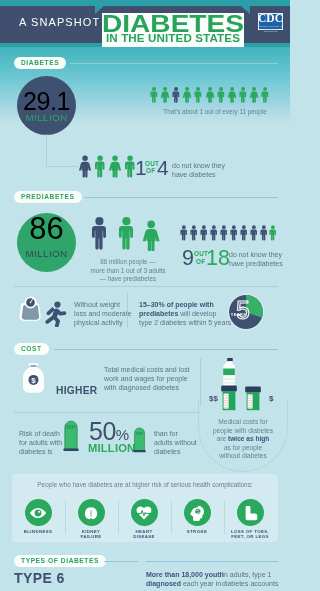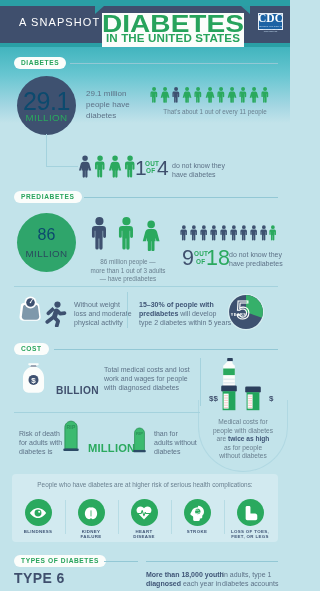--- a/index.html
+++ b/index.html
@@ -28,21 +28,21 @@
   .cdc-txt { position:absolute; left:258px; top:12.2px; width:25px; text-align:center; color:#fff;
              font-family:"Liberation Serif", serif; font-size:11.5px; font-weight:700; }
   .cdc-sub { position:absolute; left:257px; top:25px; width:27px; text-align:center; color:#b9d2e8;
              font-size:2.1px; line-height:2.6px; }
   .seclabel { position:absolute; height:12px; background:#fbfdfb; border-radius:6px;
               line-height:12.5px; text-align:center; padding:0 7px;
               font-size:6.6px; font-weight:700; letter-spacing:.6px; color:#28a45c; white-space:nowrap; }
   .secline { position:absolute; height:1px; background:#93c8d5; }
   svg.ico { display:block; position:absolute; }
   .statcircle { position:absolute; border-radius:50%; }
-  .statnum { position:absolute; text-align:center; color:#0c4a6e; font-weight:300; }
+  .statnum { position:absolute; text-align:center; color:#000000; font-weight:300; }
   .statunit { position:absolute; text-align:center; font-weight:400; }
   .bigdigit { position:absolute; color:#3f4f6d; font-weight:300; }
   .outof { position:absolute; color:#3f4f6d; font-weight:700; font-size:6.4px; line-height:6.6px; letter-spacing:.2px; }
   .grn { color:#2aa95e; }
   .body-txt { position:absolute; color:#5d7287; font-size:7.0px; line-height:9.2px; white-space:nowrap; }
   .cap { position:absolute; color:#6a8090; font-size:6.3px; line-height:8px; text-align:center; }
   .grn2 { color:#2aa95e; }
   .clocknum { position:absolute; text-align:center; color:transparent; font-size:25px; line-height:25px; font-weight:400;
               -webkit-text-stroke:1.1px #fbfdfb; }
   .clocklbl { position:absolute; text-align:center; color:#fbfdfb; font-size:3.8px; font-weight:700; letter-spacing:.5px; }
@@ -82,21 +82,20 @@
   <div class="ttl1">DIABETES</div>
   <div class="ttl2">IN THE UNITED STATES</div>
   <div class="cdc"></div>
   <div class="cdc-txt">CDC</div>
   <div class="cdc-sub">CENTERS FOR DISEASE CONTROL AND PREVENTION</div>
   <div class="seclabel" style="left:14px;top:57px">DIABETES</div>
   <div class="secline" style="left:70px;top:63px;width:208px"></div>
   <div class="statcircle" style="left:17px;top:76px;width:59px;height:59px;background:#3e5170"></div>
   <div class="statnum" style="left:17px;top:89px;width:59px;font-size:25px;line-height:25px;letter-spacing:-0.4px">29.1</div>
   <div class="statunit" style="left:17px;top:113px;width:59px;font-size:9.8px;line-height:9.8px;color:#2aa95e;letter-spacing:0.4px">MILLION</div>
-  <div class="body-txt stat-txt" style="left:86px;top:88px;width:60px"><span>29.1 million</span><br><span>people have</span><br><span>diabetes</span></div>
   <svg class="ico" style="left:149.00px;top:85.00px" width="10.14" height="19.50" viewBox="-1 0 22 35">
       <path d="M10 0.7a4.3 4.3 0 1 1 0 8.6 4.3 4.3 0 0 1 0-8.6ZM6.6 10.2h6.8a3.5 3.5 0 0 1 3.5 3.5v7.6a1.5 1.5 0 0 1-3 0v-6.1h-.5v7.9h-.1v10.3a1.75 1.75 0 0 1-3.5 0V23.3h-.6v9.9a1.75 1.75 0 0 1-3.5 0V22.9H5.6v-7.9h-.5v6.1a1.5 1.5 0 0 1-3 0v-7.6a3.5 3.5 0 0 1 3.5-3.5Z" fill="#2aa95e"></path>
     </svg>
   <svg class="ico" style="left:160.10px;top:85.00px" width="10.14" height="19.50" viewBox="-1 0 22 35">
       <path d="M10 0.7a4.3 4.3 0 1 1 0 8.6 4.3 4.3 0 0 1 0-8.6ZM7.4 10.3h5.2c1.9 0 3.5 1.3 4.0 3.1l2.9 10.6h-3.5l-1.1-4.1v4.1h-1.1v9.5a1.8 1.8 0 0 1-3.6 0v-9.5h-.4v9.5a1.8 1.8 0 0 1-3.6 0v-9.5H5.1v-4.1L4.0 24H.5l2.9-10.6c.5-1.8 2.1-3.1 4.0-3.1Z" fill="#2aa95e"></path>
     </svg>
   <svg class="ico" style="left:171.20px;top:85.00px" width="10.14" height="19.50" viewBox="-1 0 22 35">
       <path d="M10 0.7a4.3 4.3 0 1 1 0 8.6 4.3 4.3 0 0 1 0-8.6ZM6.6 10.2h6.8a3.5 3.5 0 0 1 3.5 3.5v7.6a1.5 1.5 0 0 1-3 0v-6.1h-.5v7.9h-.1v10.3a1.75 1.75 0 0 1-3.5 0V23.3h-.6v9.9a1.75 1.75 0 0 1-3.5 0V22.9H5.6v-7.9h-.5v6.1a1.5 1.5 0 0 1-3 0v-7.6a3.5 3.5 0 0 1 3.5-3.5Z" fill="#3e5170"></path>
     </svg>
   <svg class="ico" style="left:182.30px;top:85.00px" width="10.14" height="19.50" viewBox="-1 0 22 35">
@@ -139,21 +138,21 @@
       <path d="M10 0.7a4.3 4.3 0 1 1 0 8.6 4.3 4.3 0 0 1 0-8.6ZM6.6 10.2h6.8a3.5 3.5 0 0 1 3.5 3.5v7.6a1.5 1.5 0 0 1-3 0v-6.1h-.5v7.9h-.1v10.3a1.75 1.75 0 0 1-3.5 0V23.3h-.6v9.9a1.75 1.75 0 0 1-3.5 0V22.9H5.6v-7.9h-.5v6.1a1.5 1.5 0 0 1-3 0v-7.6a3.5 3.5 0 0 1 3.5-3.5Z" fill="#2aa95e"></path>
     </svg>
   <div class="bigdigit" style="left:135px;top:157px;font-size:21px;line-height:21px">1</div>
   <div class="outof grn" style="left:145px;top:161px">OUT</div>
   <div class="outof grn" style="left:146px;top:168px">OF</div>
   <div class="bigdigit" style="left:157px;top:157px;font-size:21px;line-height:21px">4</div>
   <div class="body-txt" style="left:172px;top:161px;width:72px"><span>do not know they</span><br><span>have diabetes</span></div>
   <div class="seclabel" style="left:14px;top:191px">PREDIABETES</div>
   <div class="secline" style="left:84px;top:197px;width:194px"></div>
   <div class="statcircle" style="left:17px;top:213px;width:59px;height:59px;background:#2fa56b"></div>
-  <div class="statnum" style="left:17px;top:222px;width:59px;font-size:16px;line-height:25px">86</div>
+  <div class="statnum" style="left:17px;top:216px;width:59px;font-size:31px;line-height:25px">86</div>
   <div class="statunit" style="left:17px;top:249px;width:59px;font-size:9.8px;line-height:9.8px;color:#2a4a5e;letter-spacing:0.4px">MILLION</div>
   <svg class="ico" style="left:89.00px;top:215.00px" width="20.88" height="36.00" viewBox="-1 0 22 35">
       <path d="M10 0.7a4.3 4.3 0 1 1 0 8.6 4.3 4.3 0 0 1 0-8.6ZM6.6 10.2h6.8a3.5 3.5 0 0 1 3.5 3.5v7.6a1.5 1.5 0 0 1-3 0v-6.1h-.5v7.9h-.1v10.3a1.75 1.75 0 0 1-3.5 0V23.3h-.6v9.9a1.75 1.75 0 0 1-3.5 0V22.9H5.6v-7.9h-.5v6.1a1.5 1.5 0 0 1-3 0v-7.6a3.5 3.5 0 0 1 3.5-3.5Z" fill="#3e5170"></path>
     </svg>
   <svg class="ico" style="left:116.00px;top:215.00px" width="20.88" height="36.00" viewBox="-1 0 22 35">
       <path d="M10 0.7a4.3 4.3 0 1 1 0 8.6 4.3 4.3 0 0 1 0-8.6ZM6.6 10.2h6.8a3.5 3.5 0 0 1 3.5 3.5v7.6a1.5 1.5 0 0 1-3 0v-6.1h-.5v7.9h-.1v10.3a1.75 1.75 0 0 1-3.5 0V23.3h-.6v9.9a1.75 1.75 0 0 1-3.5 0V22.9H5.6v-7.9h-.5v6.1a1.5 1.5 0 0 1-3 0v-7.6a3.5 3.5 0 0 1 3.5-3.5Z" fill="#2aa95e"></path>
     </svg>
   <svg class="ico" style="left:140.00px;top:220.00px" width="22.32" height="31.00" viewBox="-1 0 22 35">
       <path d="M10 0.7a4.3 4.3 0 1 1 0 8.6 4.3 4.3 0 0 1 0-8.6ZM7.4 10.3h5.2c1.9 0 3.5 1.3 4.0 3.1l2.9 10.6h-3.5l-1.1-4.1v4.1h-1.1v9.5a1.8 1.8 0 0 1-3.6 0v-9.5h-.4v9.5a1.8 1.8 0 0 1-3.6 0v-9.5H5.1v-4.1L4.0 24H.5l2.9-10.6c.5-1.8 2.1-3.1 4.0-3.1Z" fill="#2aa95e"></path>
     </svg>
@@ -219,21 +218,21 @@
   <div class="clocknum" style="left:224px;top:298px;width:38px">5</div>
   <div class="clocklbl" style="left:229px;top:313px;width:19px">YEARS</div>
   <div class="seclabel" style="left:14px;top:343px">COST</div>
   <div class="secline" style="left:54px;top:349px;width:224px"></div>
   <svg class="ico" style="left:22px;top:362px" width="23" height="31" viewBox="0 0 24 32">
       <path d="M7.5 1h9c.6 0 1 .5 1 1.1 0 .5-.3.9-.8 1l-2.3.6 1.4 1.6c4.4 2 7.2 6.3 7.2 11.2v9.8c0 3.1-2.5 5.7-5.7 5.7H6.7C3.5 32 1 29.4 1 26.3v-9.8c0-4.9 2.8-9.2 7.2-11.2l1.4-1.6-2.3-.6c-.5-.1-.8-.5-.8-1C6.5 1.5 6.9 1 7.5 1z" fill="#fbfdfb"></path>
       <path d="M8.6 4.6h6.8l-.9-1H9.5z" fill="#3e5170"></path>
       <circle cx="12" cy="18.5" r="5.2" fill="#3e5170"></circle>
       <text x="12" y="22.2" text-anchor="middle" font-family="Liberation Sans, sans-serif" font-size="8.4" font-weight="700" fill="#fbfdfb">$</text>
     </svg>
-  <div class="amountunit" style="left:56px;top:386px">BILLION</div>
+  <div class="amountunit" style="left:56px;top:386px">HIGHER</div>
   <div class="body-txt" style="left:104px;top:365px"><span>Total medical costs and lost</span><br><span>work and wages for people</span><br><span>with diagnosed diabetes</span></div>
   <div class="vr" style="left:200px;top:358px;height:48px"></div>
   <svg class="ico" style="left:218px;top:357px" width="48" height="55" viewBox="0 0 48 55">
       <rect x="9.2" y="1" width="5.6" height="3.2" rx="0.8" fill="#2b3f5c"></rect>
       <path d="M9.8 4.2h4.4l.45 2.4c.05.3.22.56.47.72l1.0.66c.45.3.72.8.72 1.34V30.5H5.2V9.3c0-.54.27-1.04.72-1.34l1.0-.66c.25-.16.42-.42.47-.72z" fill="#fbfdfb"></path>
       <rect x="5.2" y="11.5" width="11.6" height="6.6" fill="#2aa95e"></rect>
       <rect x="5.2" y="21.5" width="11.6" height="1.6" fill="#e3ecef"></rect>
       <rect x="5.2" y="25" width="11.6" height="1.6" fill="#e3ecef"></rect>
       <rect x="3.2" y="28.5" width="15.6" height="6" rx="1.3" fill="#2b3f5c"></rect>
       <rect x="4.6" y="34.2" width="12.8" height="19" fill="#22a55c"></rect>
@@ -262,20 +261,21 @@
   <div class="dollarlbl" style="left:269px;top:394px">$</div>
   <div class="arcbox"></div>
   <div class="cap2" style="left:200px;top:418px;width:86px"><span>Medical costs for</span><br><span>people with diabetes</span><br><span>are </span><b>twice as high</b><br><span>as for people</span><br><span>without diabetes</span></div>
   <div class="hr" style="left:14px;top:412px;width:186px"></div>
   <div class="body-txt" style="left:19px;top:429px"><span>Risk of death</span><br><span>for adults with</span><br><span>diabetes is</span></div>
   <svg class="ico" style="left:63.0px;top:420.0px" width="16.00" height="32.00" viewBox="0 0 16 32">
       <path d="M8 1.2c3.4 0 6.1 2.7 6.1 6.1v21.4H1.9V7.3C1.9 3.9 4.6 1.2 8 1.2Z" fill="#3cba70" stroke="#2a8f57" stroke-width="0.9"></path>
       <rect x="0.3" y="28.4" width="15.4" height="2.6" rx="1.0" fill="#2c4a66"></rect>
       <text x="8" y="9.4" text-anchor="middle" font-family="Liberation Sans, sans-serif" font-size="5.0" font-weight="700" fill="#2a8f57" letter-spacing="0.2">RIP</text>
     </svg>
+  <div class="pct" style="left:89px;top:419px"><span>50</span><span class="pctsym">%</span></div>
   <div class="pctword" style="left:88px;top:443px">MILLION</div>
   <svg class="ico" style="left:133.0px;top:427.0px" width="13.00" height="26.00" viewBox="0 0 16 32">
       <path d="M8 1.2c3.4 0 6.1 2.7 6.1 6.1v21.4H1.9V7.3C1.9 3.9 4.6 1.2 8 1.2Z" fill="#3cba70" stroke="#2a8f57" stroke-width="0.9"></path>
       <rect x="0.3" y="28.4" width="15.4" height="2.6" rx="1.0" fill="#2c4a66"></rect>
       <text x="8" y="9.4" text-anchor="middle" font-family="Liberation Sans, sans-serif" font-size="5.0" font-weight="700" fill="#2a8f57" letter-spacing="0.2">RIP</text>
     </svg>
   <div class="body-txt" style="left:154px;top:429px"><span>than for</span><br><span>adults without</span><br><span>diabetes</span></div>
   <div class="panel"></div>
   <div class="panel-intro">People who have diabetes are at higher risk of serious health complications:</div>
   <div class="compcircle" style="left:24.5px;top:499px">

